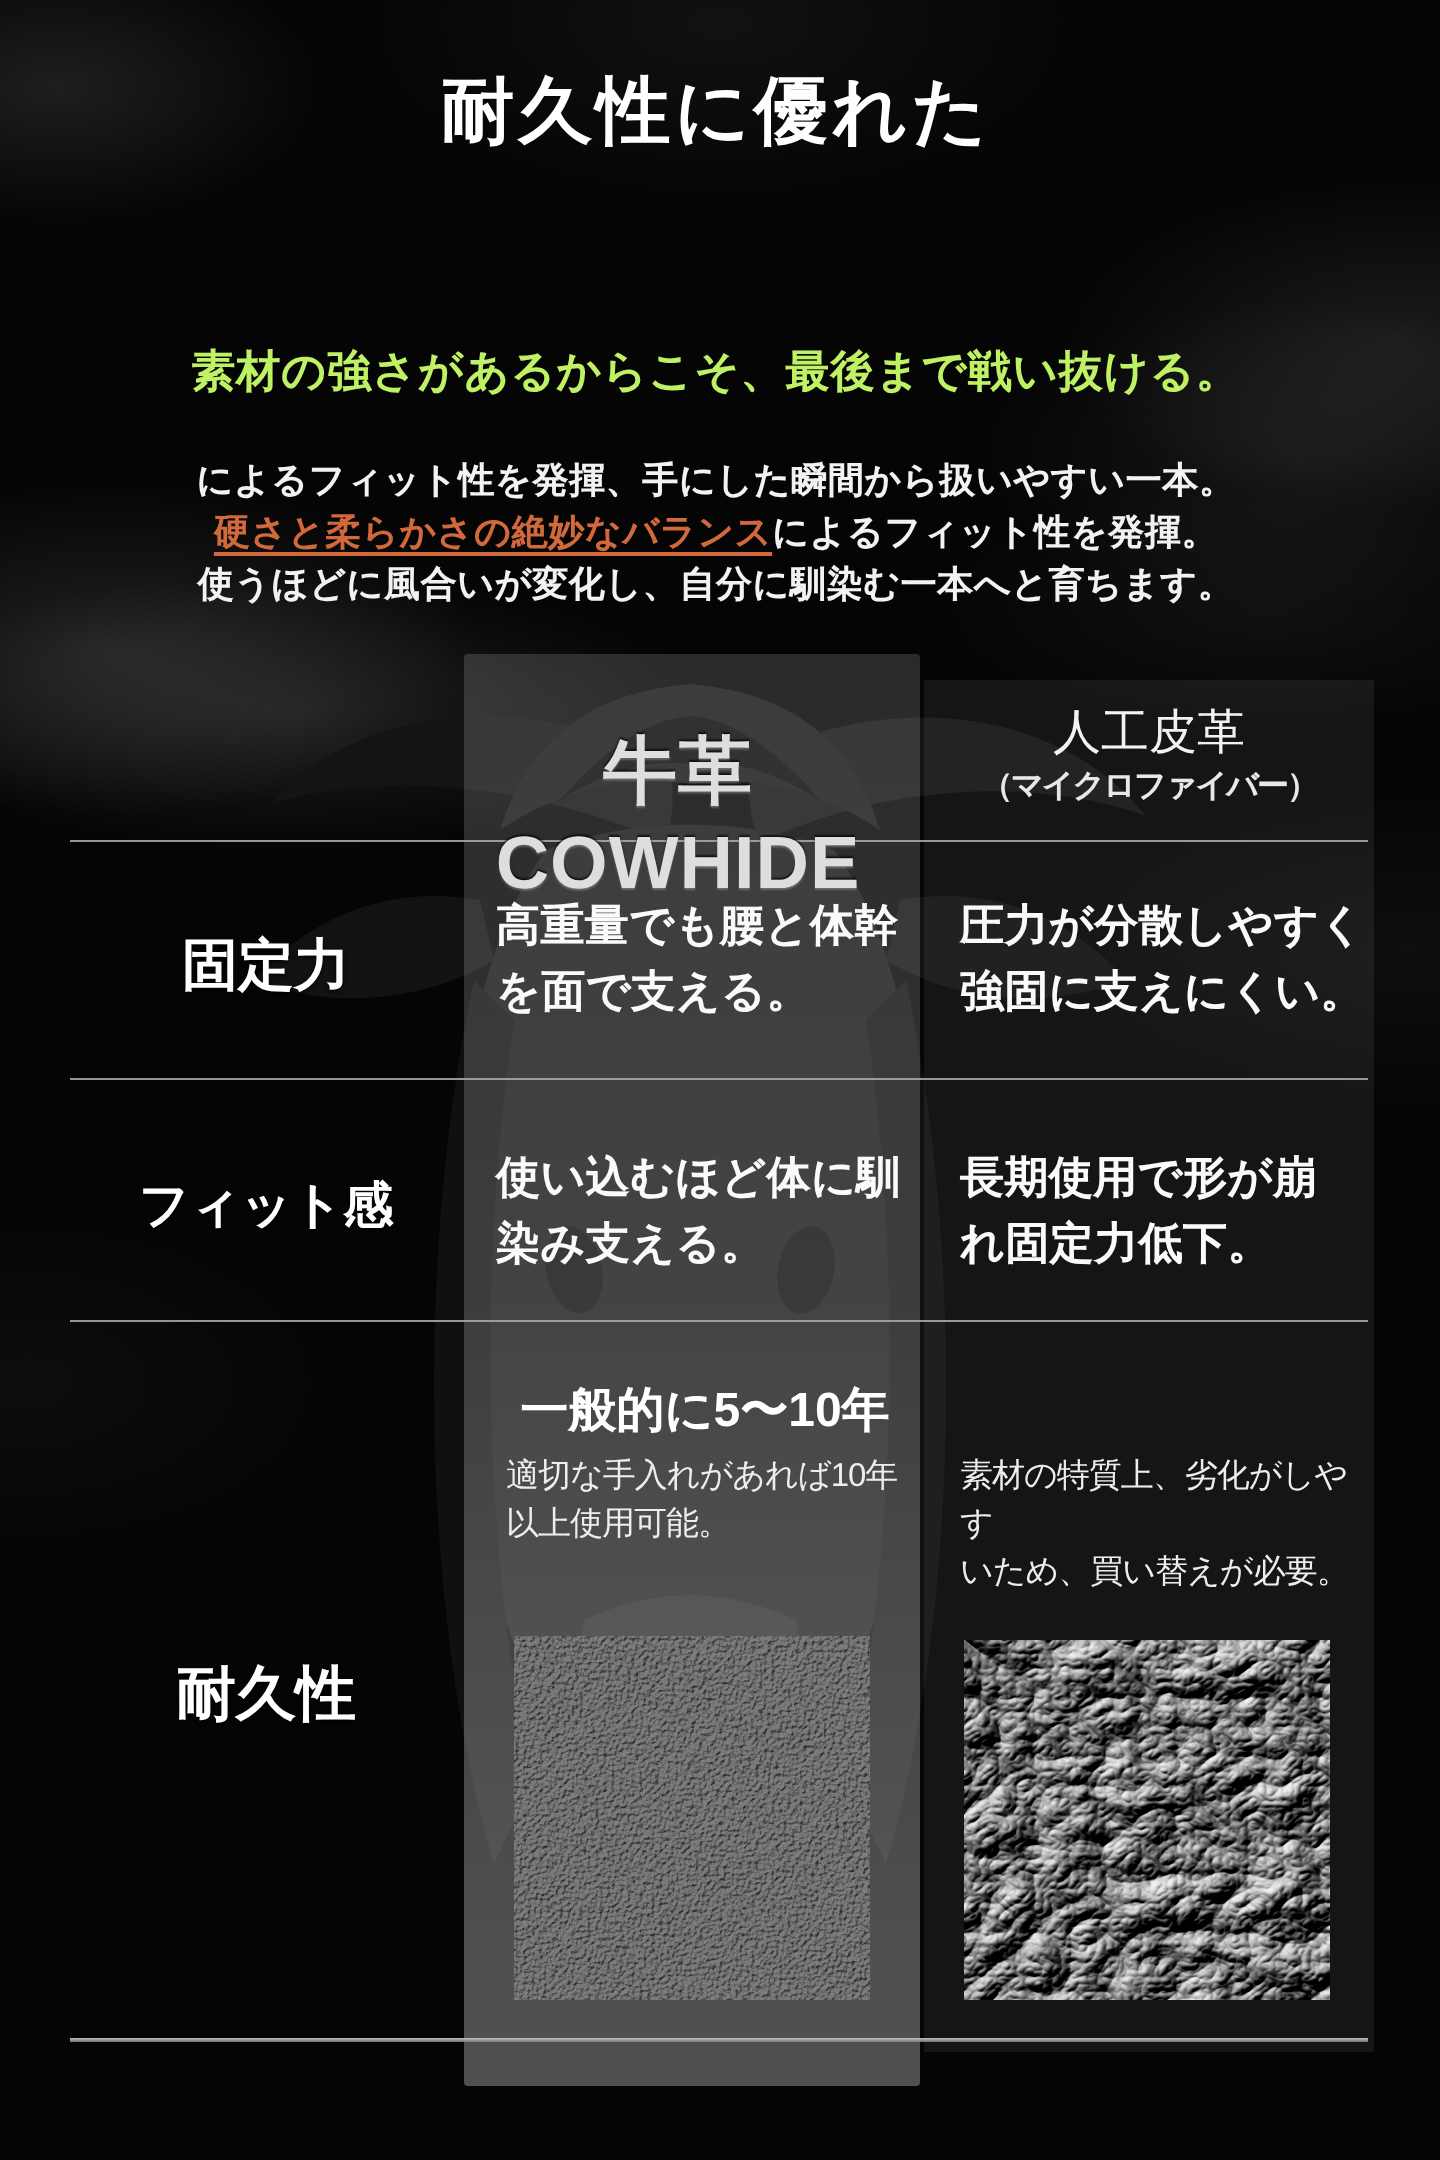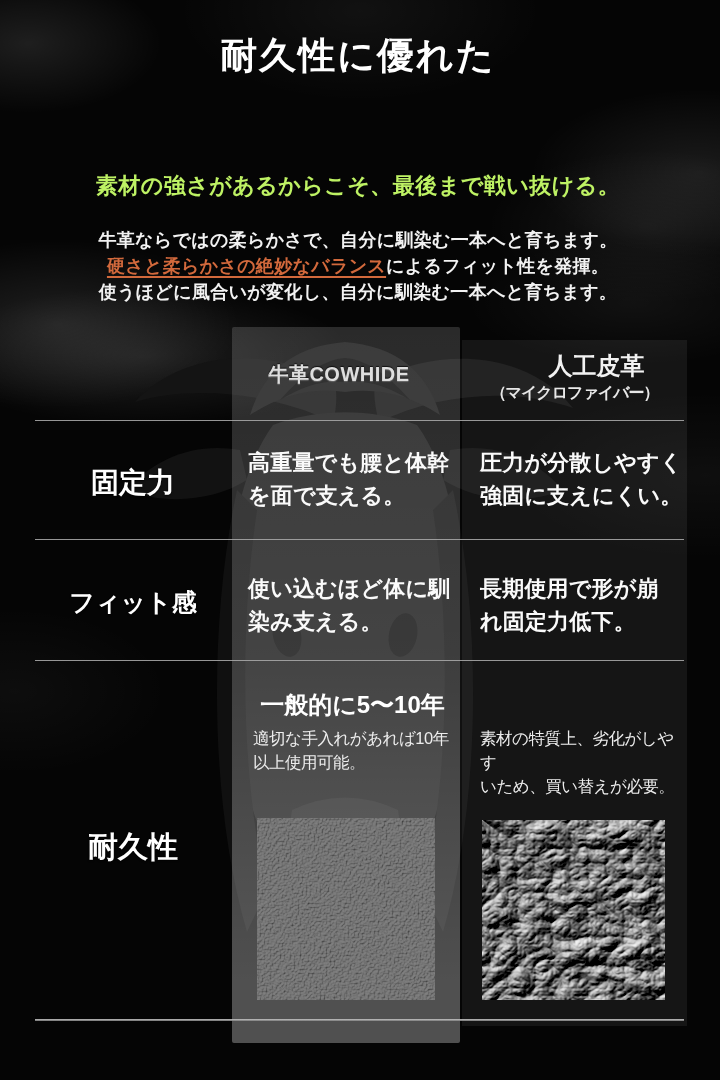--- a/index.html
+++ b/index.html
@@ -38,24 +38,24 @@
                rgba(255,255,255,0.30) 92%,rgba(255,255,255,0.30) 100%);
   }
   .col-syn{
     position:absolute;left:462px;top:340px;width:225px;height:686px;
     background:rgba(255,255,255,0.065);
   }
   .divider{position:absolute;left:35px;width:649px;height:1px;background:#a6a6a6;opacity:0.9;}
   .divider.d1{top:420px;} .divider.d2{top:539px;} .divider.d3{top:660px;}
   .divider.d4{top:1019px;height:2px;background:linear-gradient(#d0d0d0,#7d7d7d);}
   .cow-head{position:absolute;left:232px;top:361px;width:214px;text-align:center;
-    font-size:20px;font-weight:800;color:#dedede;letter-spacing:0.5px;
+    font-size:37px;font-weight:800;color:#dedede;letter-spacing:0.5px;
     text-shadow:0 1px 1px rgba(255,255,255,0.25),0 -1px 1px rgba(0,0,0,0.7);}
   .syn-head{position:absolute;left:462px;top:350px;width:225px;text-align:center;
-    font-size:24px;font-weight:700;color:#f2f2f2;padding-left:22px;}
+    font-size:24px;font-weight:400;color:#f2f2f2;}
   .syn-sub{position:absolute;left:462px;top:383px;width:225px;text-align:center;
     font-size:16px;font-weight:700;color:#e8e8e8;letter-spacing:-1px;}
   .row-label{position:absolute;left:18px;width:230px;text-align:center;
     color:#ffffff;font-weight:800;text-shadow:0 1px 2px rgba(0,0,0,0.8);}
   .row-label.r1{top:464px;font-size:28px;}
   .row-label.r2{top:586px;font-size:25px;}
   .row-label.r3{top:827px;font-size:30px;}
   .cell{position:absolute;font-size:22px;line-height:33px;font-weight:600;color:#fafafa;
     white-space:pre-line;letter-spacing:0.2px;}
   .cell.cow{left:248px;width:205px;}
@@ -75,21 +75,21 @@
 </style>
 </head>
 <body>
 
 <div class="page">
   <div class="smoke"></div>
 
   <div class="txt title-1">耐久性に優れた</div>
   <div class="txt subtitle">素材の強さがあるからこそ、最後まで戦い抜ける。</div>
   <div class="txt intro">
-    <span>牛革ならではの柔らかさで、自分に馴染む一本へと育ちます。</span><br>
+    <span>によるフィット性を発揮、手にした瞬間から扱いやすい一本。</span><br>
     <span class="hl">硬さと柔らかさの絶妙なバランス</span><span>によるフィット性を発揮。</span><br>
     <span>使うほどに風合いが変化し、自分に馴染む一本へと育ちます。</span>
   </div>
 
   <svg class="bull" width="650" height="690" viewBox="0 0 650 690">
     <g>
 
       <path d="M320,52 C250,14 165,22 120,72 C175,55 255,62 318,92 C322,78 322,64 320,52 Z" fill="#141414"></path>
       <path d="M360,50 C430,14 515,24 558,78 C503,58 425,62 364,92 C360,78 358,62 360,50 Z" fill="#141414"></path>
 

